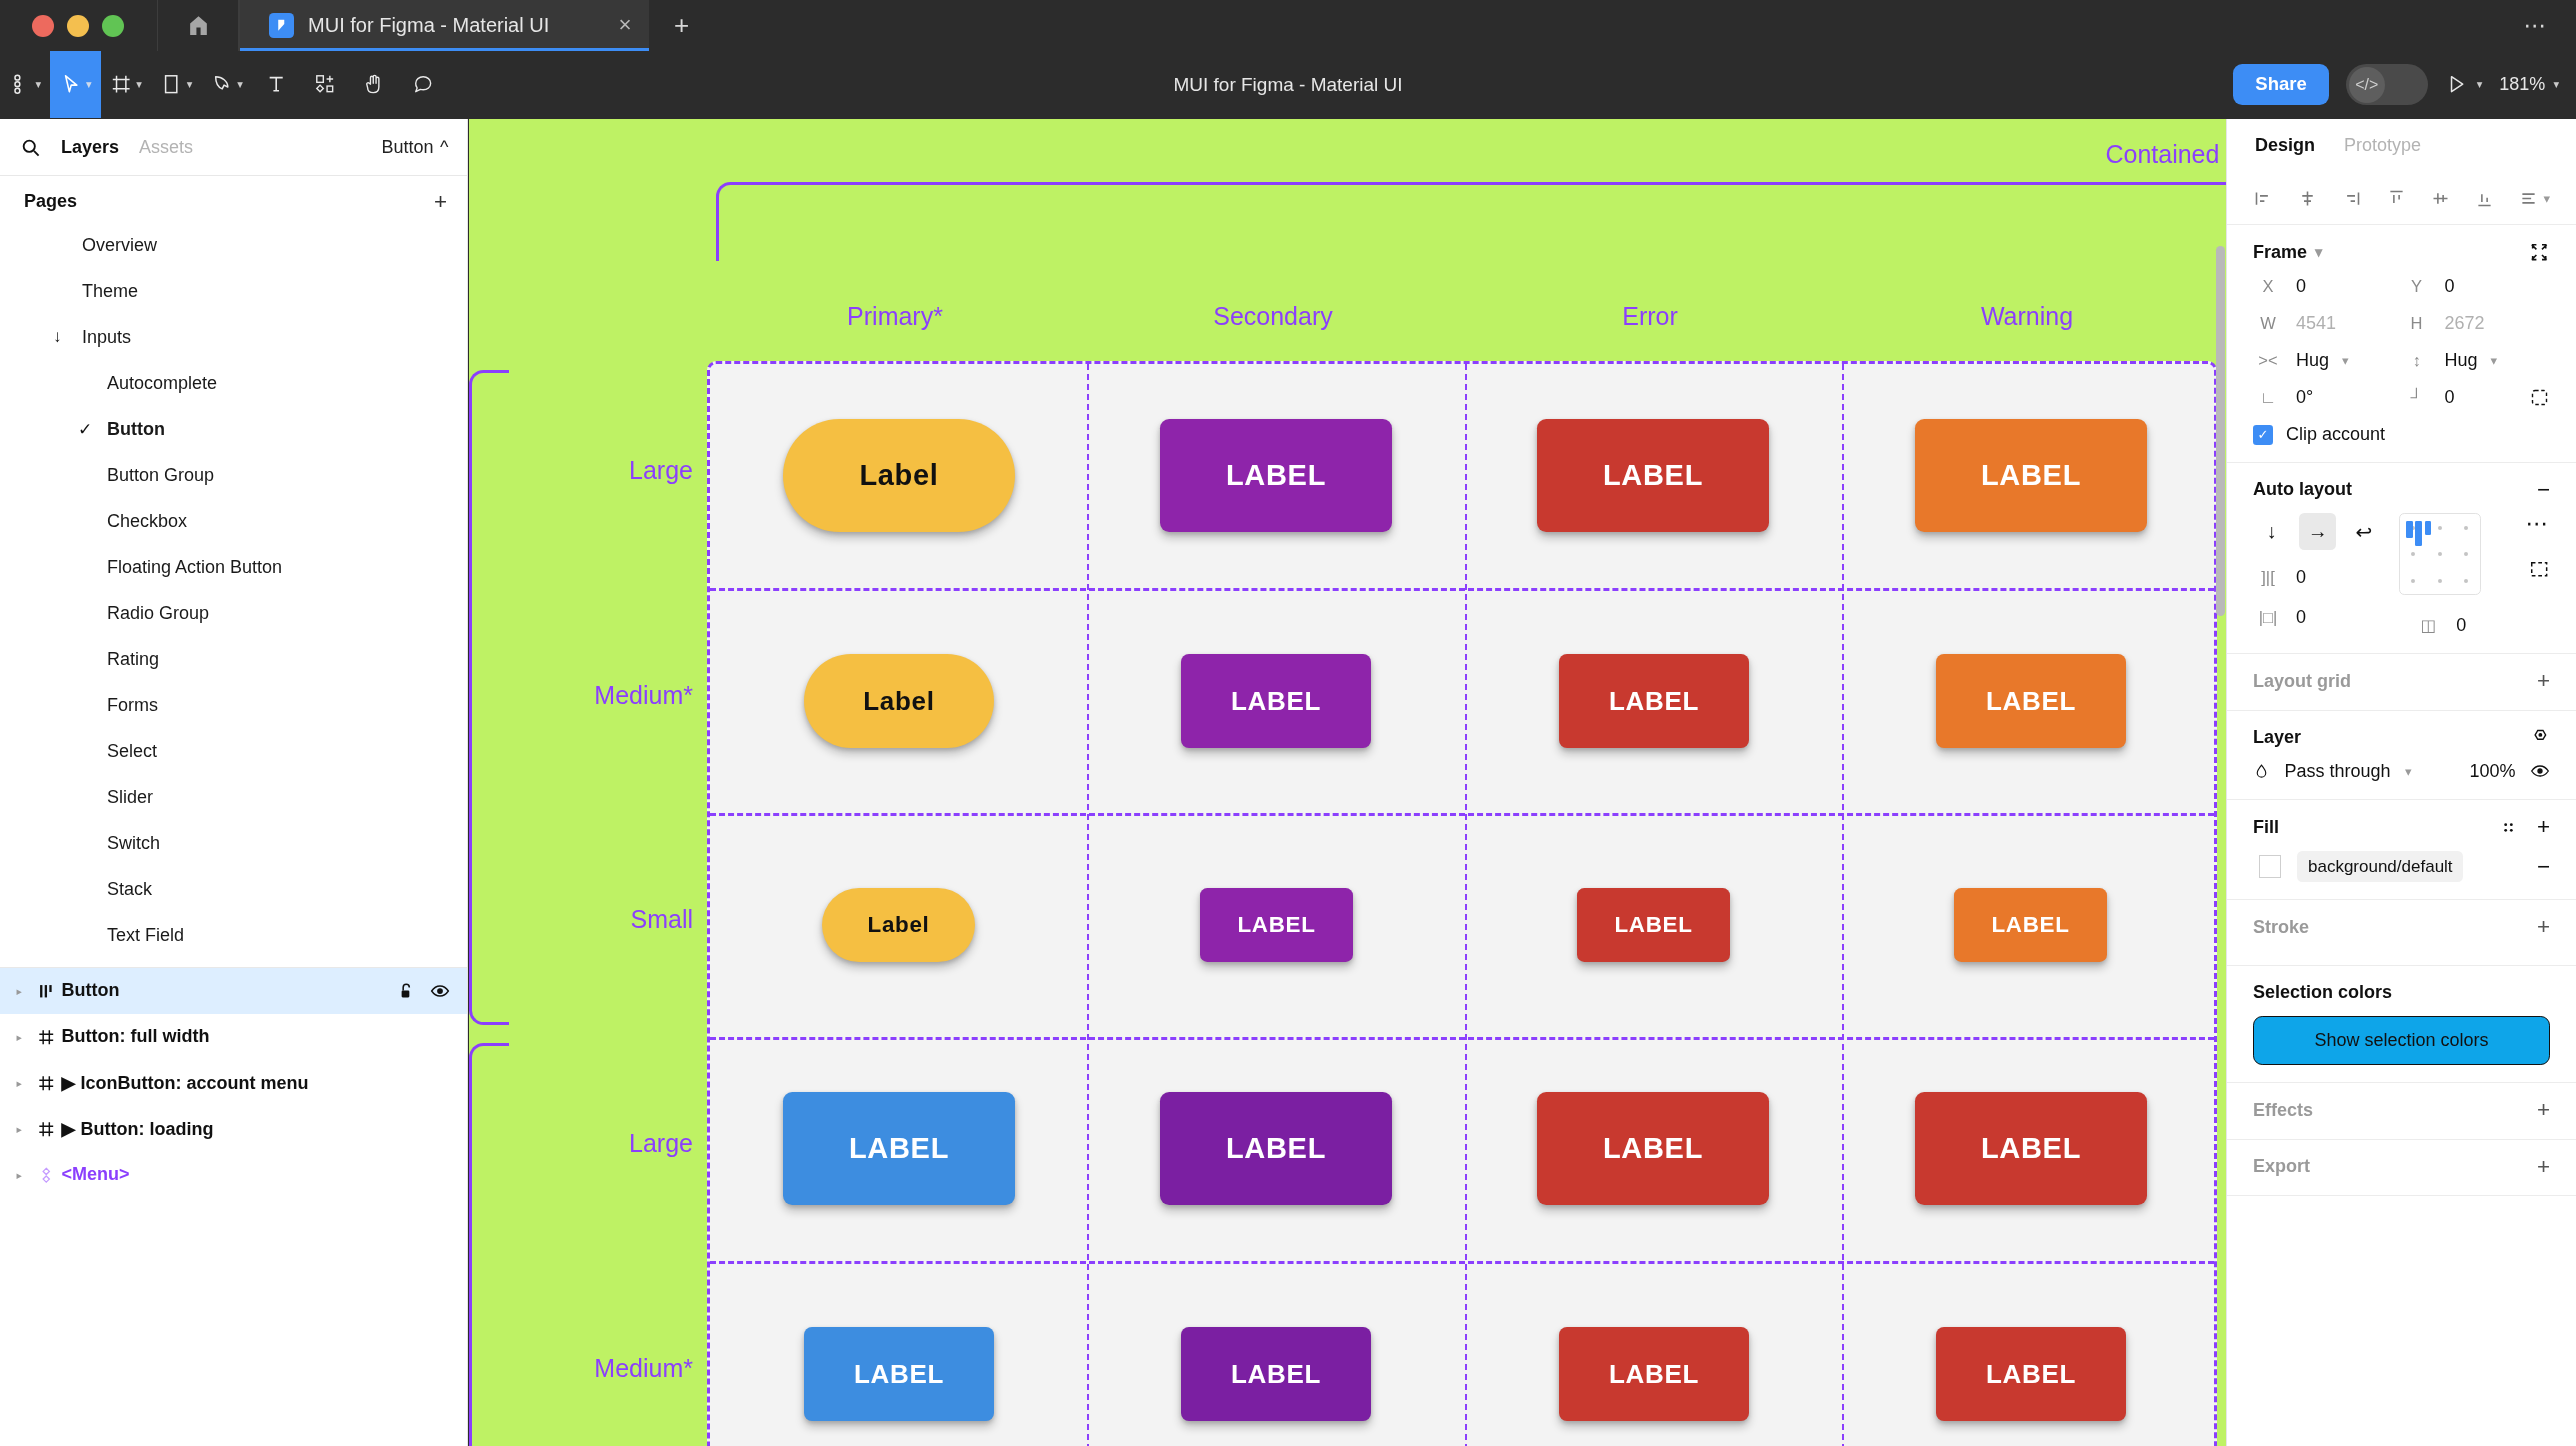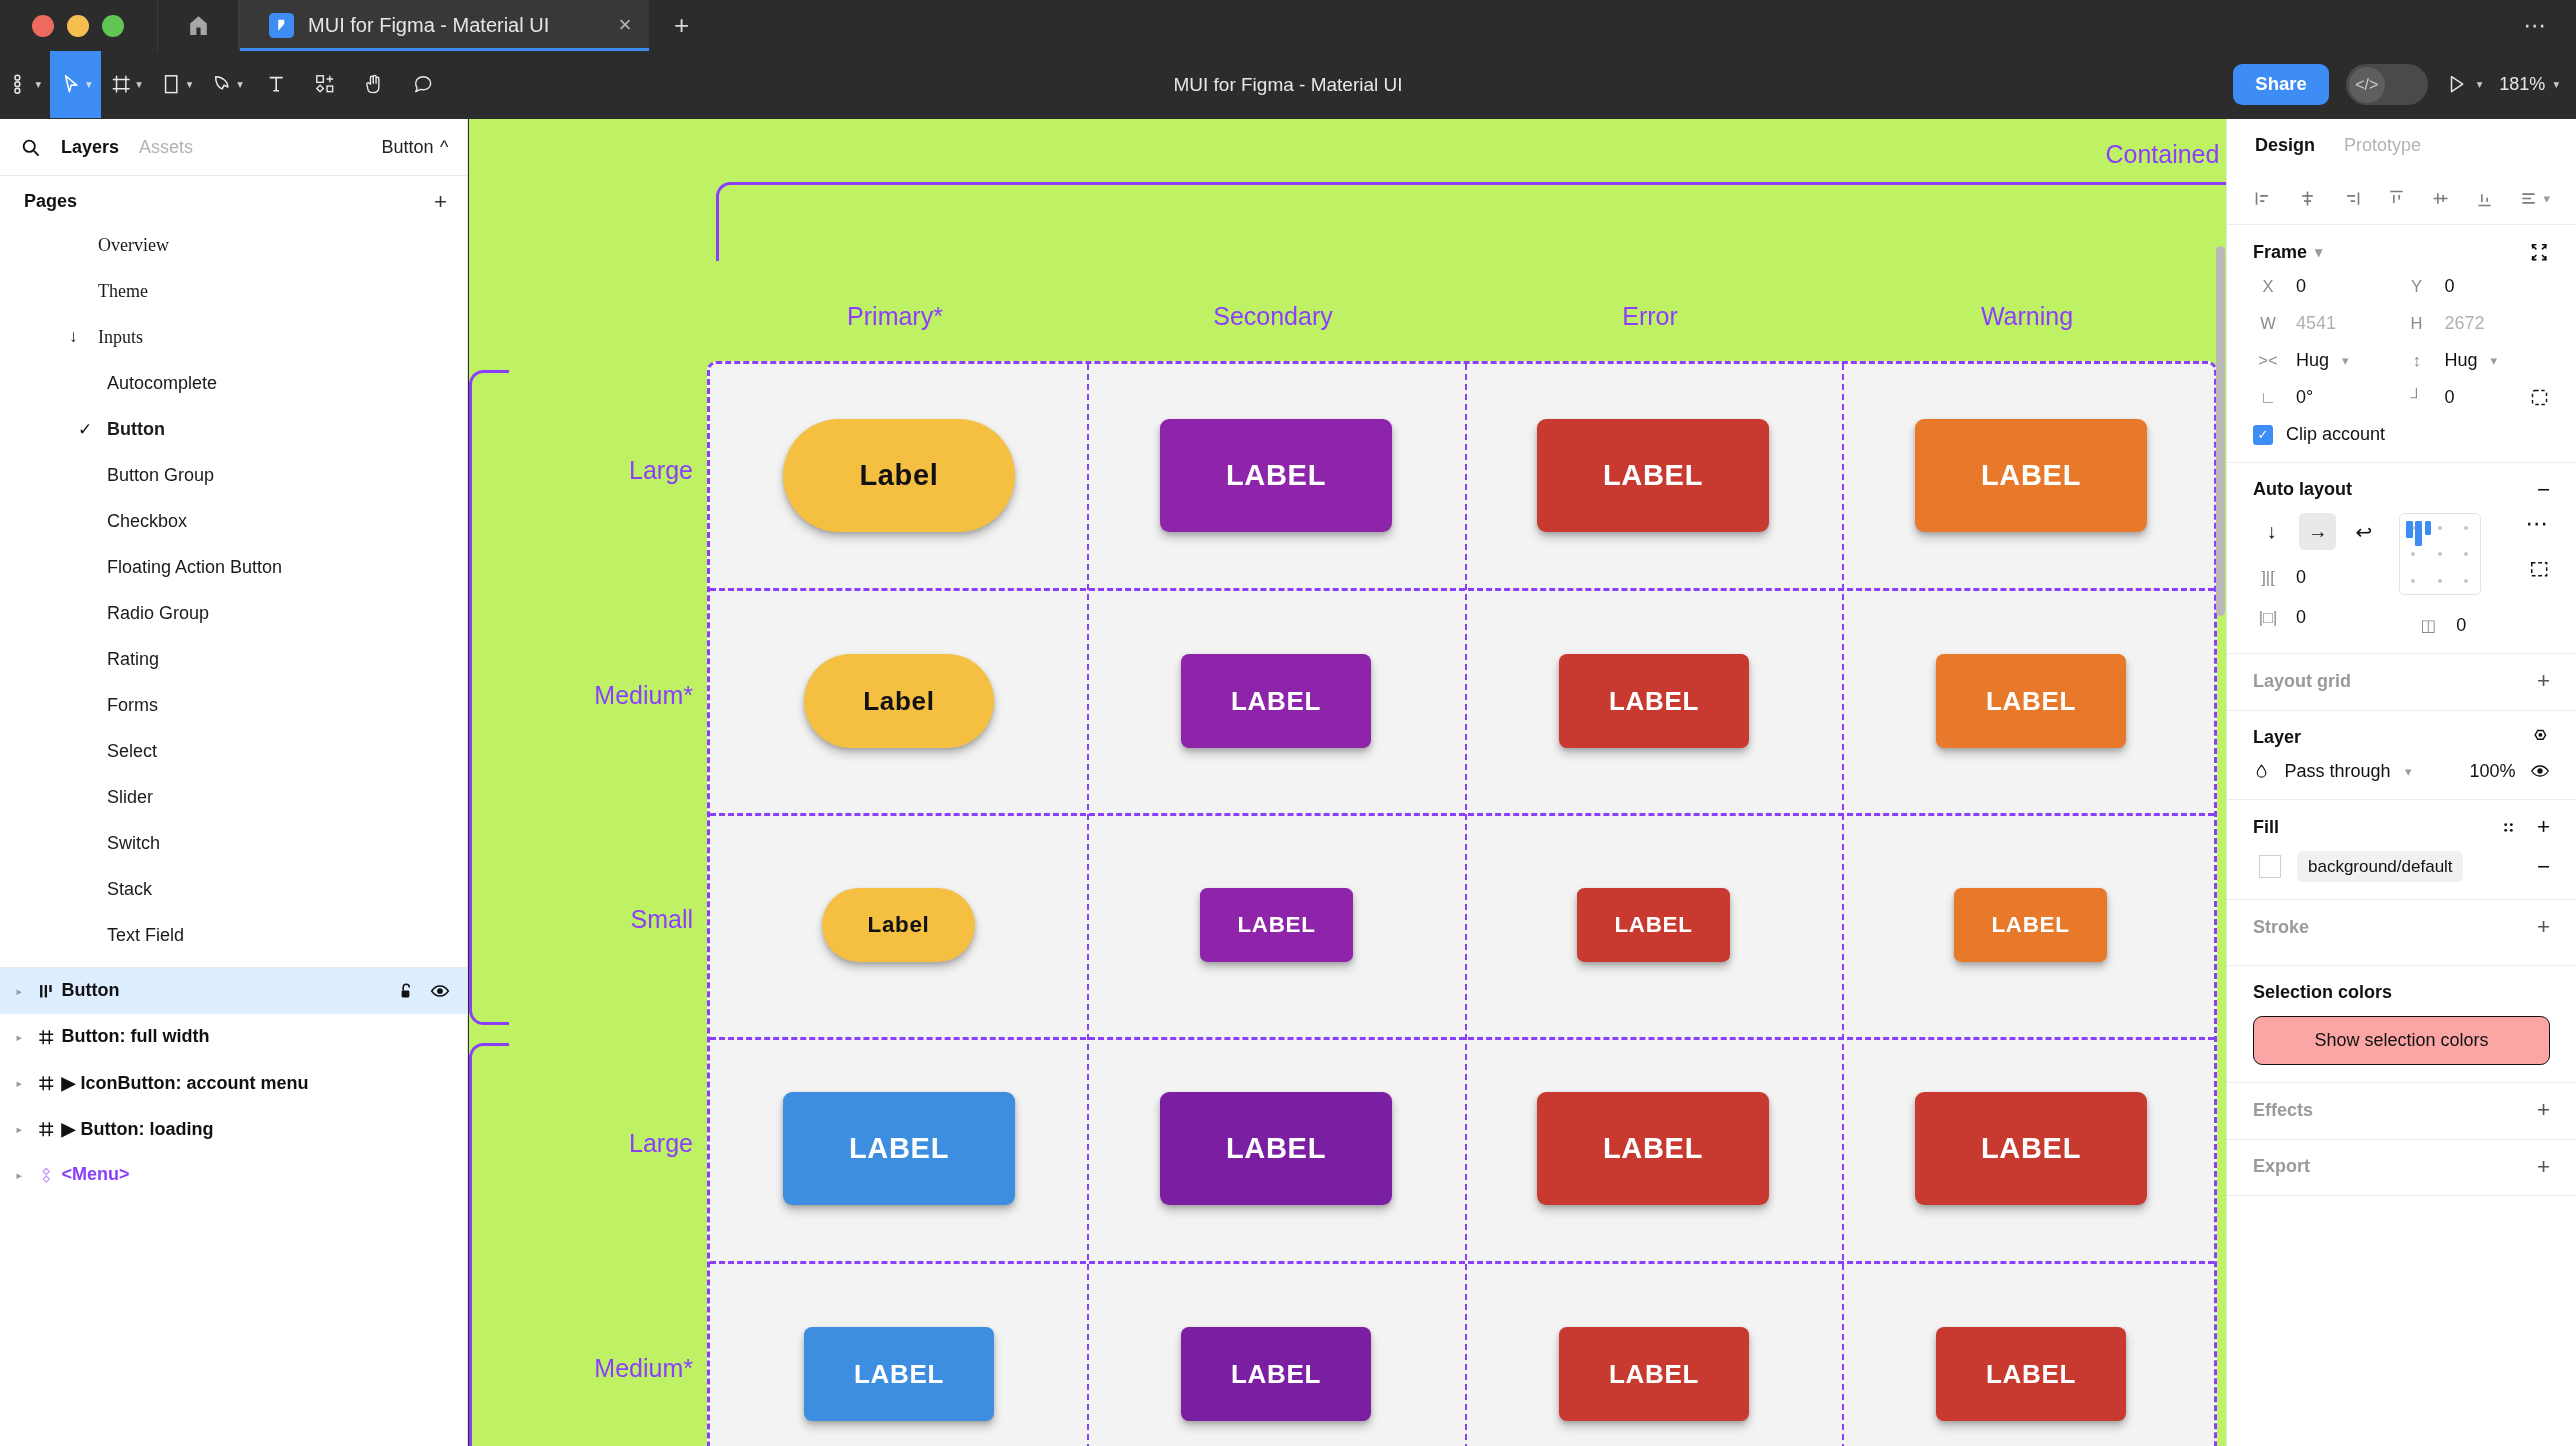--- a/index.html
+++ b/index.html
@@ -97,21 +97,21 @@
   }
   .pages-title { font-size: 18px; font-weight: bold; color: #111; }
   .pages-plus { margin-left: auto; color: #333; font-size: 22.4px; line-height: 1; }
   .page-item {
     height: 46px; display: flex; align-items: center; font-size: 18px; color: #1a1a1a;
     padding-left: 24px; white-space: nowrap;
   }
   .page-item .chk { width: 29px; flex: none; font-size: 17px; color: #111; }
   .page-item .nm { }
   .page-item.bold .nm { font-weight: bold; }
-  .indent1 { padding-left: 69px; font-family: Liberation Serif, serif; }
+  .indent1 { padding-left: 53px; }
   .indent2 { padding-left: 78px; }
   .divider { height: 0.7px; background: #e8e8e8; margin: 9.2px 0 0 0; }
   .layer-row {
     height: 46px; display: flex; align-items: center; font-size: 18px;
     color: #111; padding: 0 17px 0 6.6px; gap: 0;
   }
   .layer-row.sel { background: #ddeeff; }
   .lr-arrow { width: 25px; flex:none; color: #999; font-size: 10.6px; text-align:center; }
   .lr-icon { width: 30px; flex:none; display:flex; align-items:center; justify-content:center; }
   .lr-name { font-weight: bold; white-space: nowrap; }
@@ -184,21 +184,21 @@
   .rp-row { display: flex; align-items: center; gap: 0; margin-bottom: 16px; }
   .rp-field { width: 50%; display: flex; align-items: center; gap: 13px; font-size: 18px; color: #111; }
   .rp-field .lbl { width: 30px; color: #8a8a8a; font-size: 16.5px; flex:none; text-align:center; }
   .rp-field .val { color: #111; }
   .rp-field .val.dim { color: #b0b0b0; }
   .checkline { display: flex; align-items: center; gap: 13px; font-size: 18px; color: #111; }
   .cbox { width: 20px; height: 20px; border-radius: 3.3px; background: #3d8df5; display:flex;align-items:center;justify-content:center; color:#fff; font-size:13px; }
   .swatch { width: 22.4px; height: 22.4px; border: 1.3px solid #cfcfcf; background: #fff; flex:none; }
   .chip { background: #f1f1f1; border-radius: 5.3px; padding: 5.3px 10.6px; font-size: 17px; color: #111; }
   .btn-outline {
-    width: 100%; border: 1.3px solid #111; border-radius: 9.2px; background: #fca5a5;
+    width: 100%; border: 1.3px solid #111; border-radius: 9.2px; background: #0ea5e9;
     padding: 13px 0; font-size: 18px; color: #111; font-family: inherit;
   }
   .al-dirs { display: flex; align-items: center; gap: 9.2px; }
   .al-dir { width: 37px; height: 37px; border-radius: 5.3px; display:flex;align-items:center;justify-content:center; font-size: 20px; color:#111; }
   .al-dir.on { background: #e9e9e9; }
   .align-pad {
     width: 82px; height: 82px; border: 1.3px solid #e2e2e2; border-radius: 5.3px;
     position: relative; display: grid; grid-template-columns: repeat(3,1fr); grid-template-rows: repeat(3,1fr);
     align-items: center; justify-items: center;
   }

